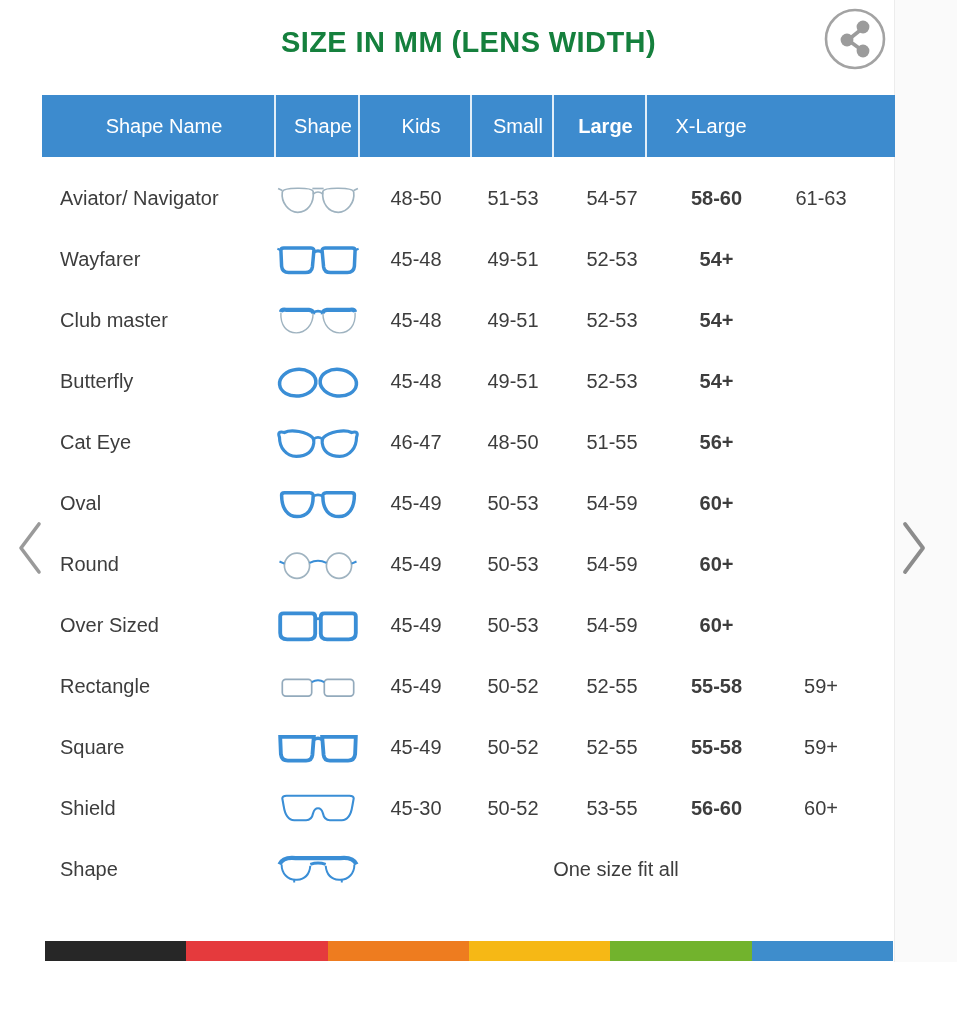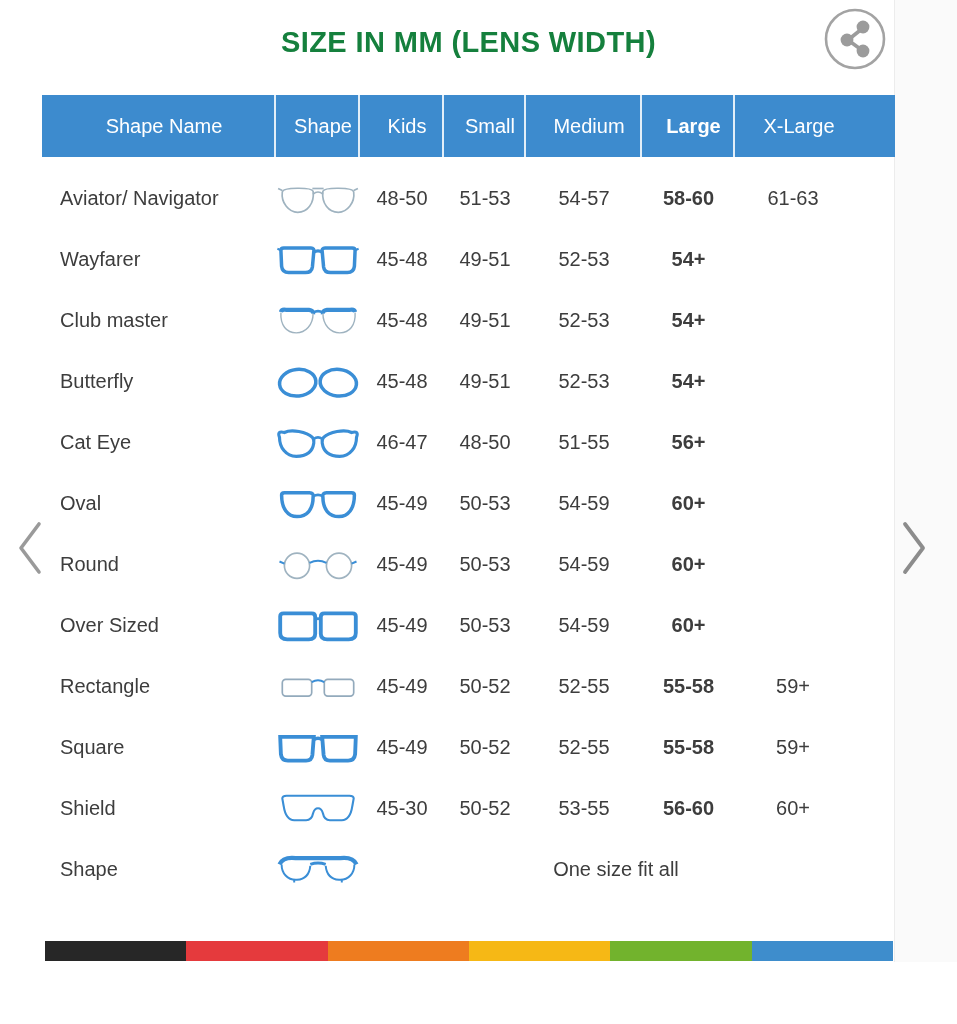--- a/index.html
+++ b/index.html
@@ -30,21 +30,21 @@
     padding-left:12px;
   }
   .thead .cell:last-child{border-right:none;border-radius:27px;}
   .tbody{position:absolute;left:42px;top:168px;width:853px;}
   .trow{display:flex;align-items:center;height:61px;}
   .trow .cell{display:flex;align-items:center;justify-content:center;
     font-size:20px;color:#3d3d3d;box-sizing:border-box;}
   .trow .cell.name{justify-content:flex-start;padding-left:18px;}
   .trow .cell.shape svg{width:96px;height:50px;display:block;}
   .trow .cell.span-all{justify-content:center;text-align:center;}
-  .col-0{width:234px;} .col-1{width:84px;} .col-2{width:84px;}
+  .col-0{width:234px;} .col-1{width:84px;} .col-2{width:112px;}
   .col-3{width:82px;}  .col-4{width:116px;} .col-5{width:93px;font-weight:bold;}
   .col-6{width:116px;}
   .col-span{width:512px;}
   .nav{
     position:absolute;top:516px;width:44px;height:64px;
     background:transparent;border:none;padding:0;cursor:pointer;
   }
   .nav.prev{left:8px;}
   .nav.next{left:892px;}
   .stripe{
@@ -70,21 +70,20 @@
       <circle cx="25" cy="34" r="6.4" fill="#9b9b9b"></circle>
       <circle cx="41" cy="45" r="6.4" fill="#9b9b9b"></circle>
     </svg>
   </button>
 
   <div class="thead" id="thead" style="background: rgb(61, 139, 206);">
       <div class="cell col-0">Shape Name</div>
       <div class="cell col-1">Shape</div>
       <div class="cell col-2">Kids</div>
       <div class="cell col-3">Small</div>
-      <div class="cell col-4">Medium</div>
       <div class="cell col-5">Large</div>
       <div class="cell col-6">X-Large</div>
     </div>
 
   <div class="tbody" id="tbody">
       <div class="trow">
         <div class="cell name col-0">Aviator/ Navigator</div>
         <div class="cell shape col-1">
           <svg viewBox="0 0 120 56" width="96" height="50" fill="none">
     <path d="M9 18 C10 11 51 11 53 17 C55 34 45 47 31 47 C18 47 7 33 9 18 Z" stroke="#9fb3c0" stroke-width="2.4"></path>

